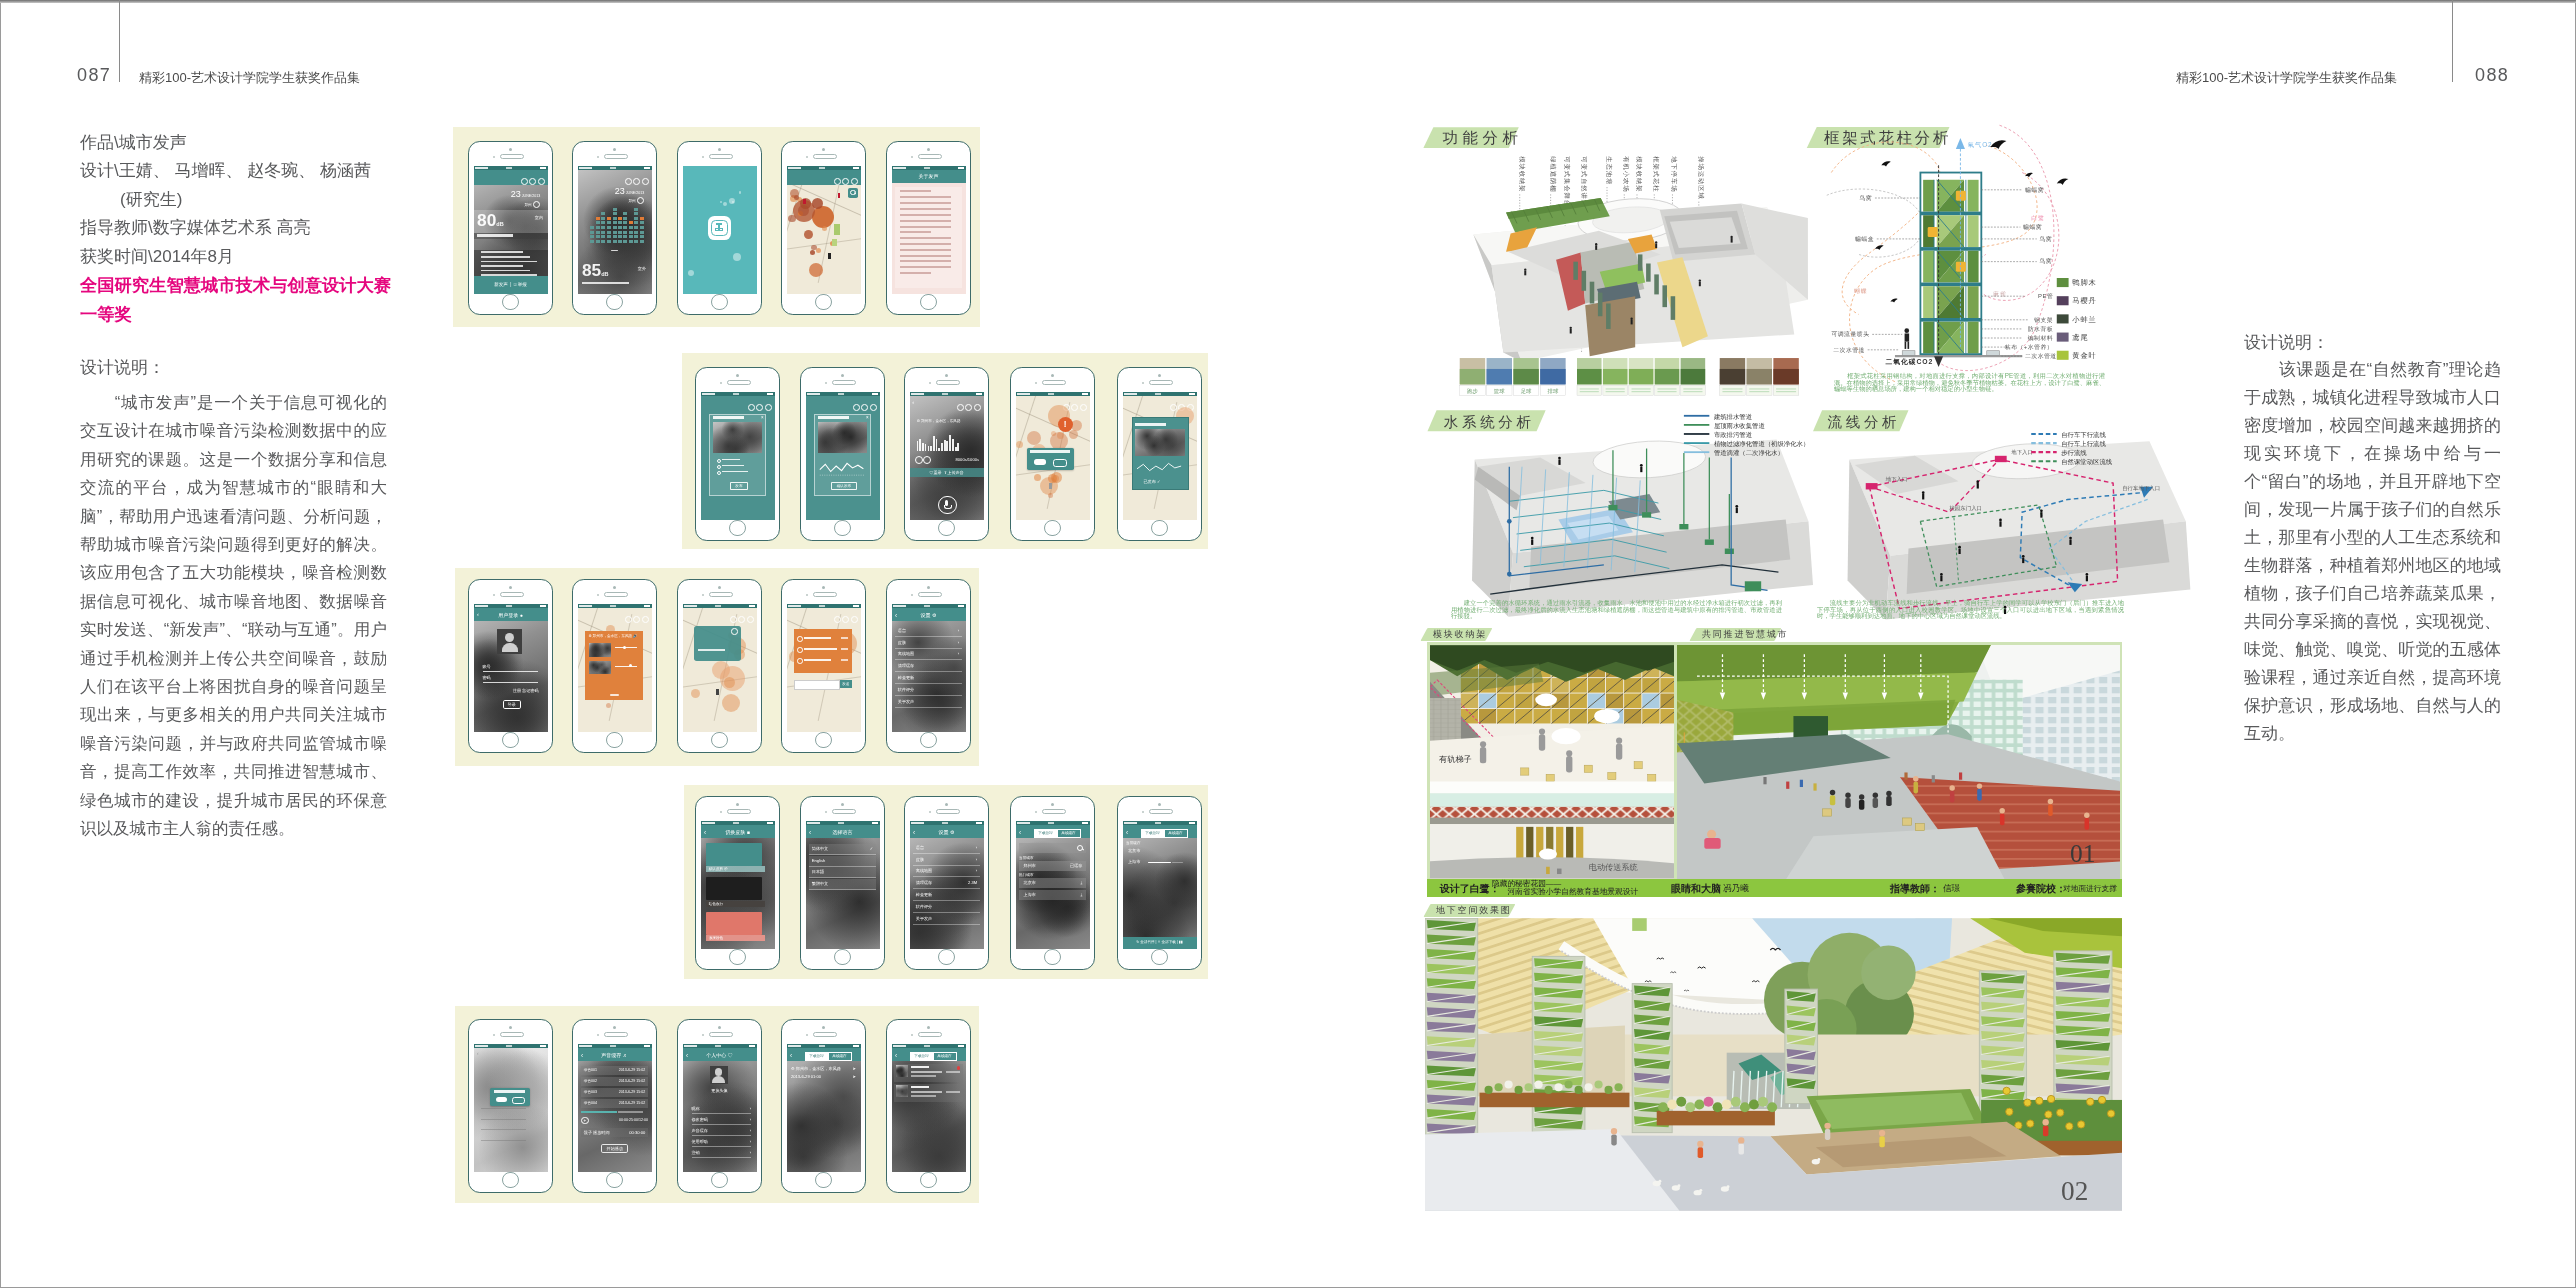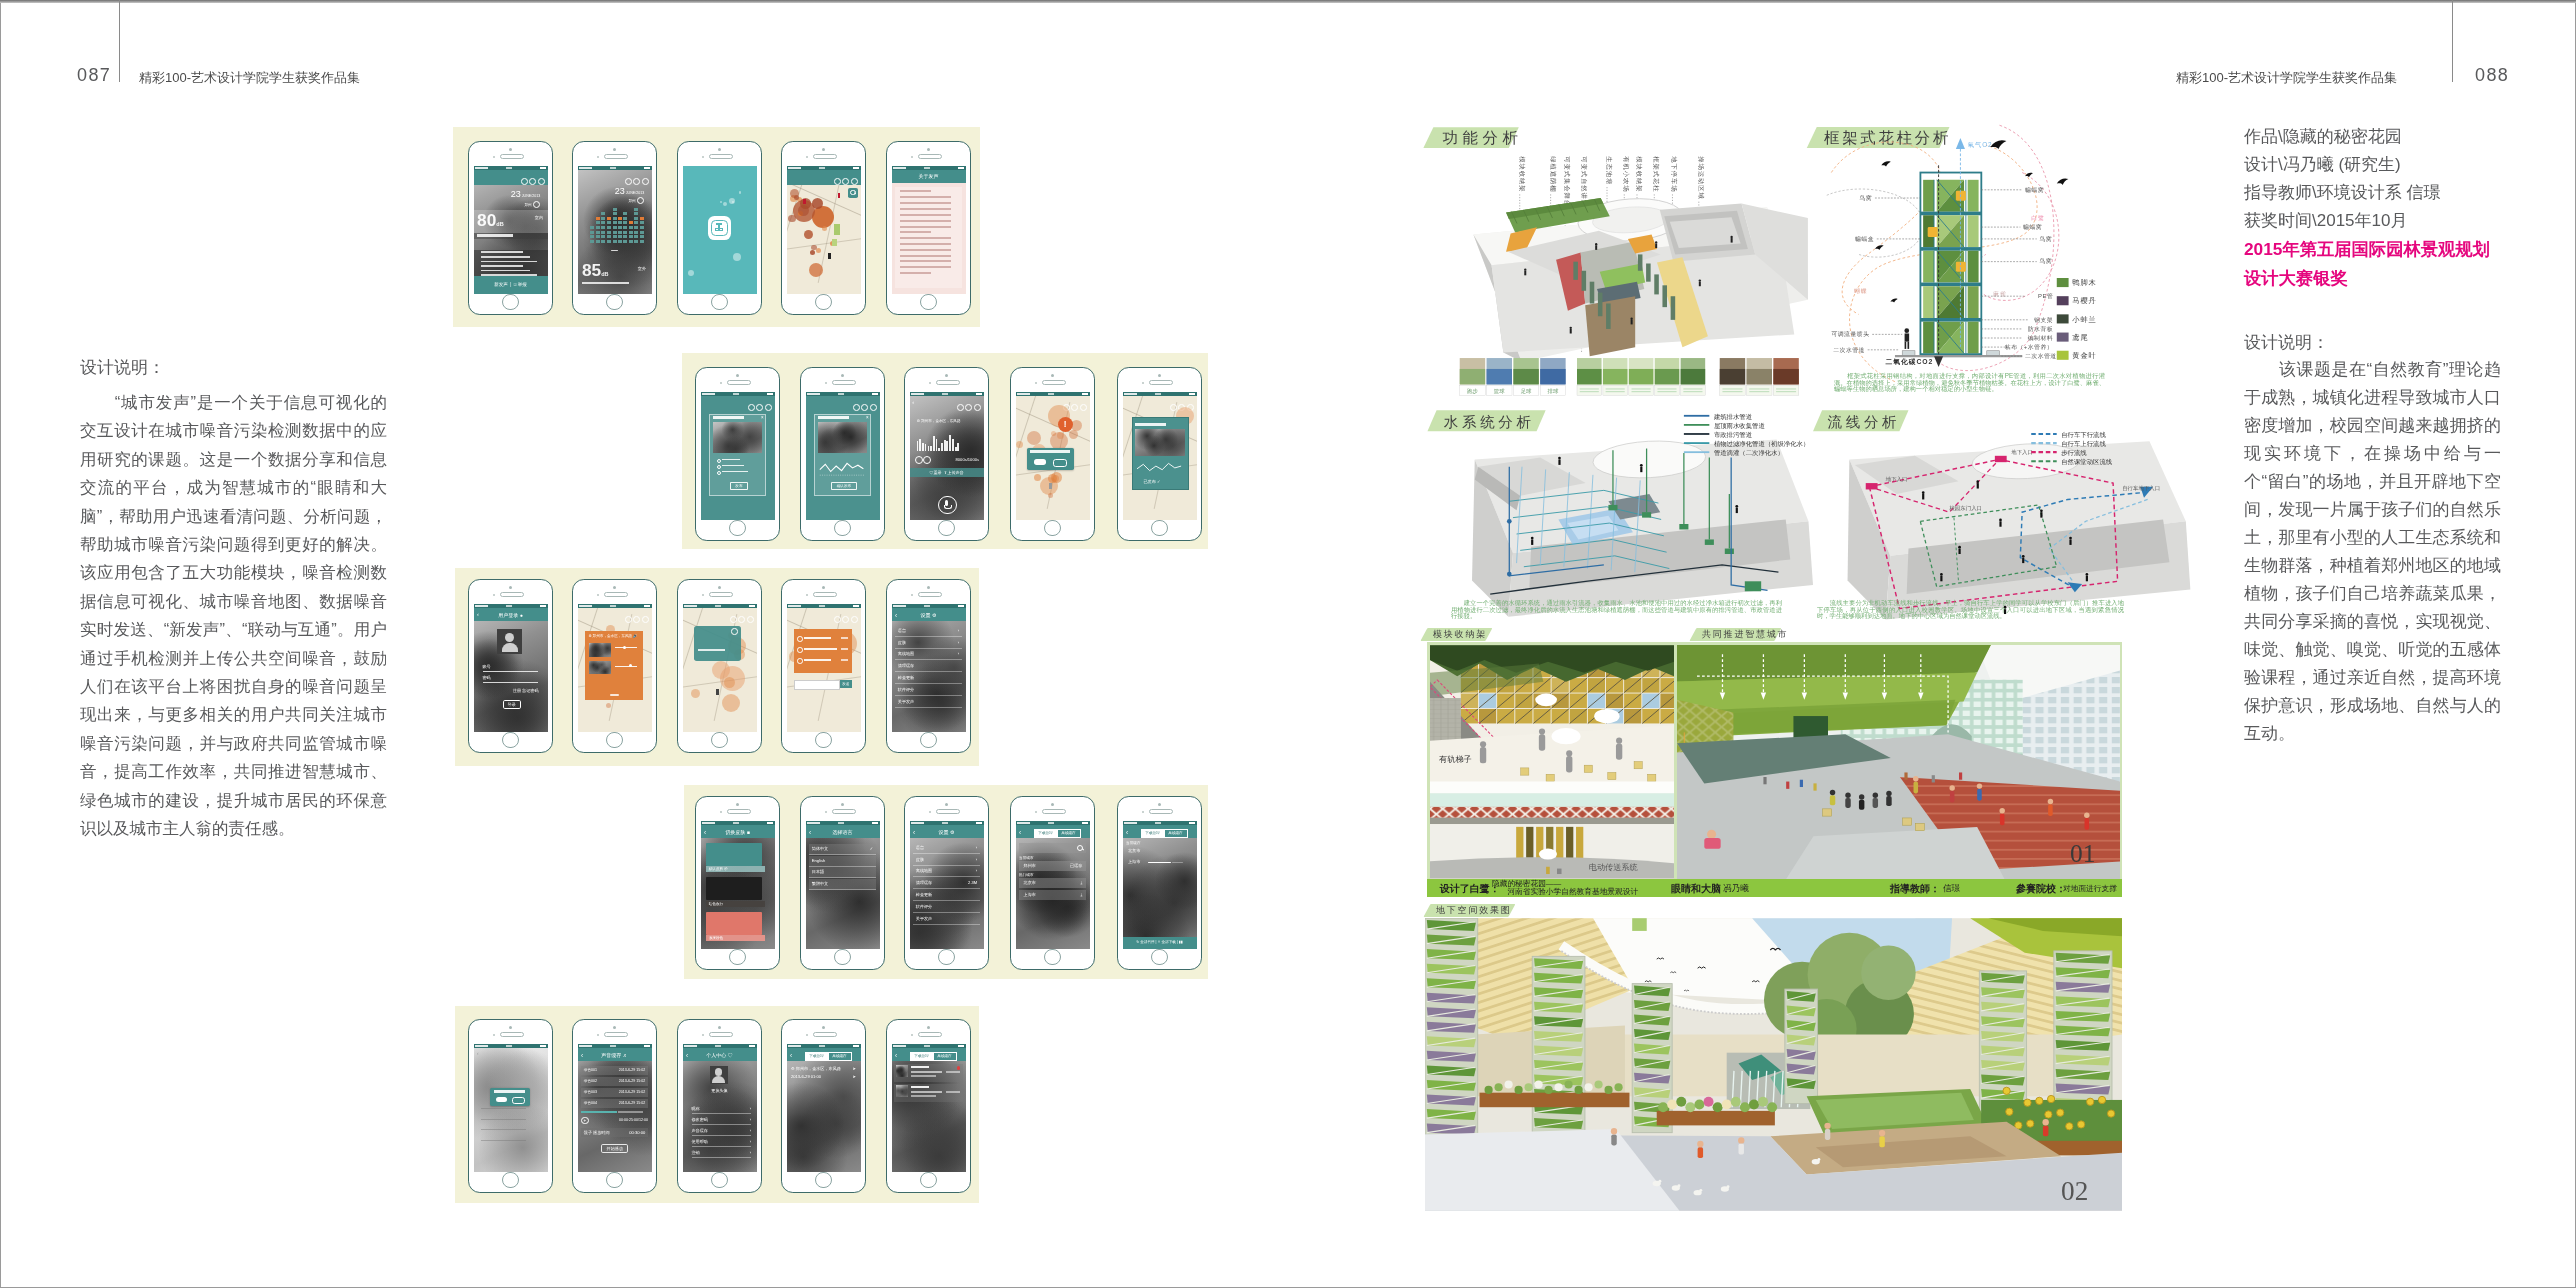--- a/index.html
+++ b/index.html
@@ -28,26 +28,26 @@
 <div class="abs" style="left:119px;top:0;width:0.9px;height:82px;background:#8a8a8a"></div>
 
 <div class="abs nw" style="left:139px;top:69px;font-size:13px;color:#4a4a4a">精彩100-艺术设计学院学生获奖作品集</div>
 
 <div class="abs nw" style="right:179px;top:69px;font-size:13px;color:#4a4a4a">精彩100-艺术设计学院学生获奖作品集</div>
 
 <div class="abs" style="left:2452px;top:0;width:0.9px;height:82px;background:#8a8a8a"></div>
 
 <div class="abs nw" style="left:2475px;top:65px;font-size:18px;color:#58595b;letter-spacing:1.4px">088</div>
 
+<div class="txt nw" style="left:80px;top:129px">作品\城市发声<br>设计\王婧、 马增晖、 赵冬琬、 杨涵茜<br><span style="margin-left:40px">(研究生)</span><br>指导教师\数字媒体艺术系 高亮<br>获奖时间\2014年8月<br><span class="mag">全国研究生智慧城市技术与创意设计大赛</span><br><span class="mag">一等奖</span></div>
 
 <div class="txt" style="left:80px;top:354px">设计说明：</div>
 
 <div class="txt" style="left:80px;top:388px;width:307px;text-align:justify;font-size:16.5px">　　“城市发声”是一个关于信息可视化的交互设计在城市噪音污染检测数据中的应用研究的课题。这是一个数据分享和信息交流的平台，成为智慧城市的“眼睛和大脑”，帮助用户迅速看清问题、分析问题，帮助城市噪音污染问题得到更好的解决。该应用包含了五大功能模块，噪音检测数据信息可视化、城市噪音地图、数据噪音实时发送、“新发声”、“联动与互通”。用户通过手机检测并上传公共空间噪音，鼓励人们在该平台上将困扰自身的噪音问题呈现出来，与更多相关的用户共同关注城市噪音污染问题，并与政府共同监管城市噪音，提高工作效率，共同推进智慧城市、绿色城市的建设，提升城市居民的环保意识以及城市主人翁的责任感。</div>
 
-<div class="txt nw" style="left:2244px;top:123px;line-height:28px">作品\隐藏的秘密花园<br>设计\冯乃曦 (研究生)<br>指导教师\环境设计系 信璟<br>获奖时间\2015年10月<br><span class="mag">2015年第五届国际园林景观规划</span><br><span class="mag">设计大赛银奖</span></div>
 
 <div class="txt" style="left:2244px;top:329px">设计说明：</div>
 
 <div class="txt" style="left:2244px;top:356px;width:257px;line-height:28px;text-align:justify">　　该课题是在“自然教育”理论趋于成熟，城镇化进程导致城市人口密度增加，校园空间越来越拥挤的现实环境下，在操场中给与一个“留白”的场地，并且开辟地下空间，发现一片属于孩子们的自然乐土，那里有小型的人工生态系统和生物群落，种植着郑州地区的地域植物，孩子们自己培养蔬菜瓜果，共同分享采摘的喜悦，实现视觉、味觉、触觉、嗅觉、听觉的五感体验课程，通过亲近自然，提高环境保护意识，形成场地、自然与人的互动。</div>
 
 <div class="strip" style="left:453px;top:127px;width:527px;height:200px"></div>
 
 <div class="ph" style="left:468px;top:141px;width:85px;height:174px">
       <div class="cam"></div>
       <div class="spk"></div>

